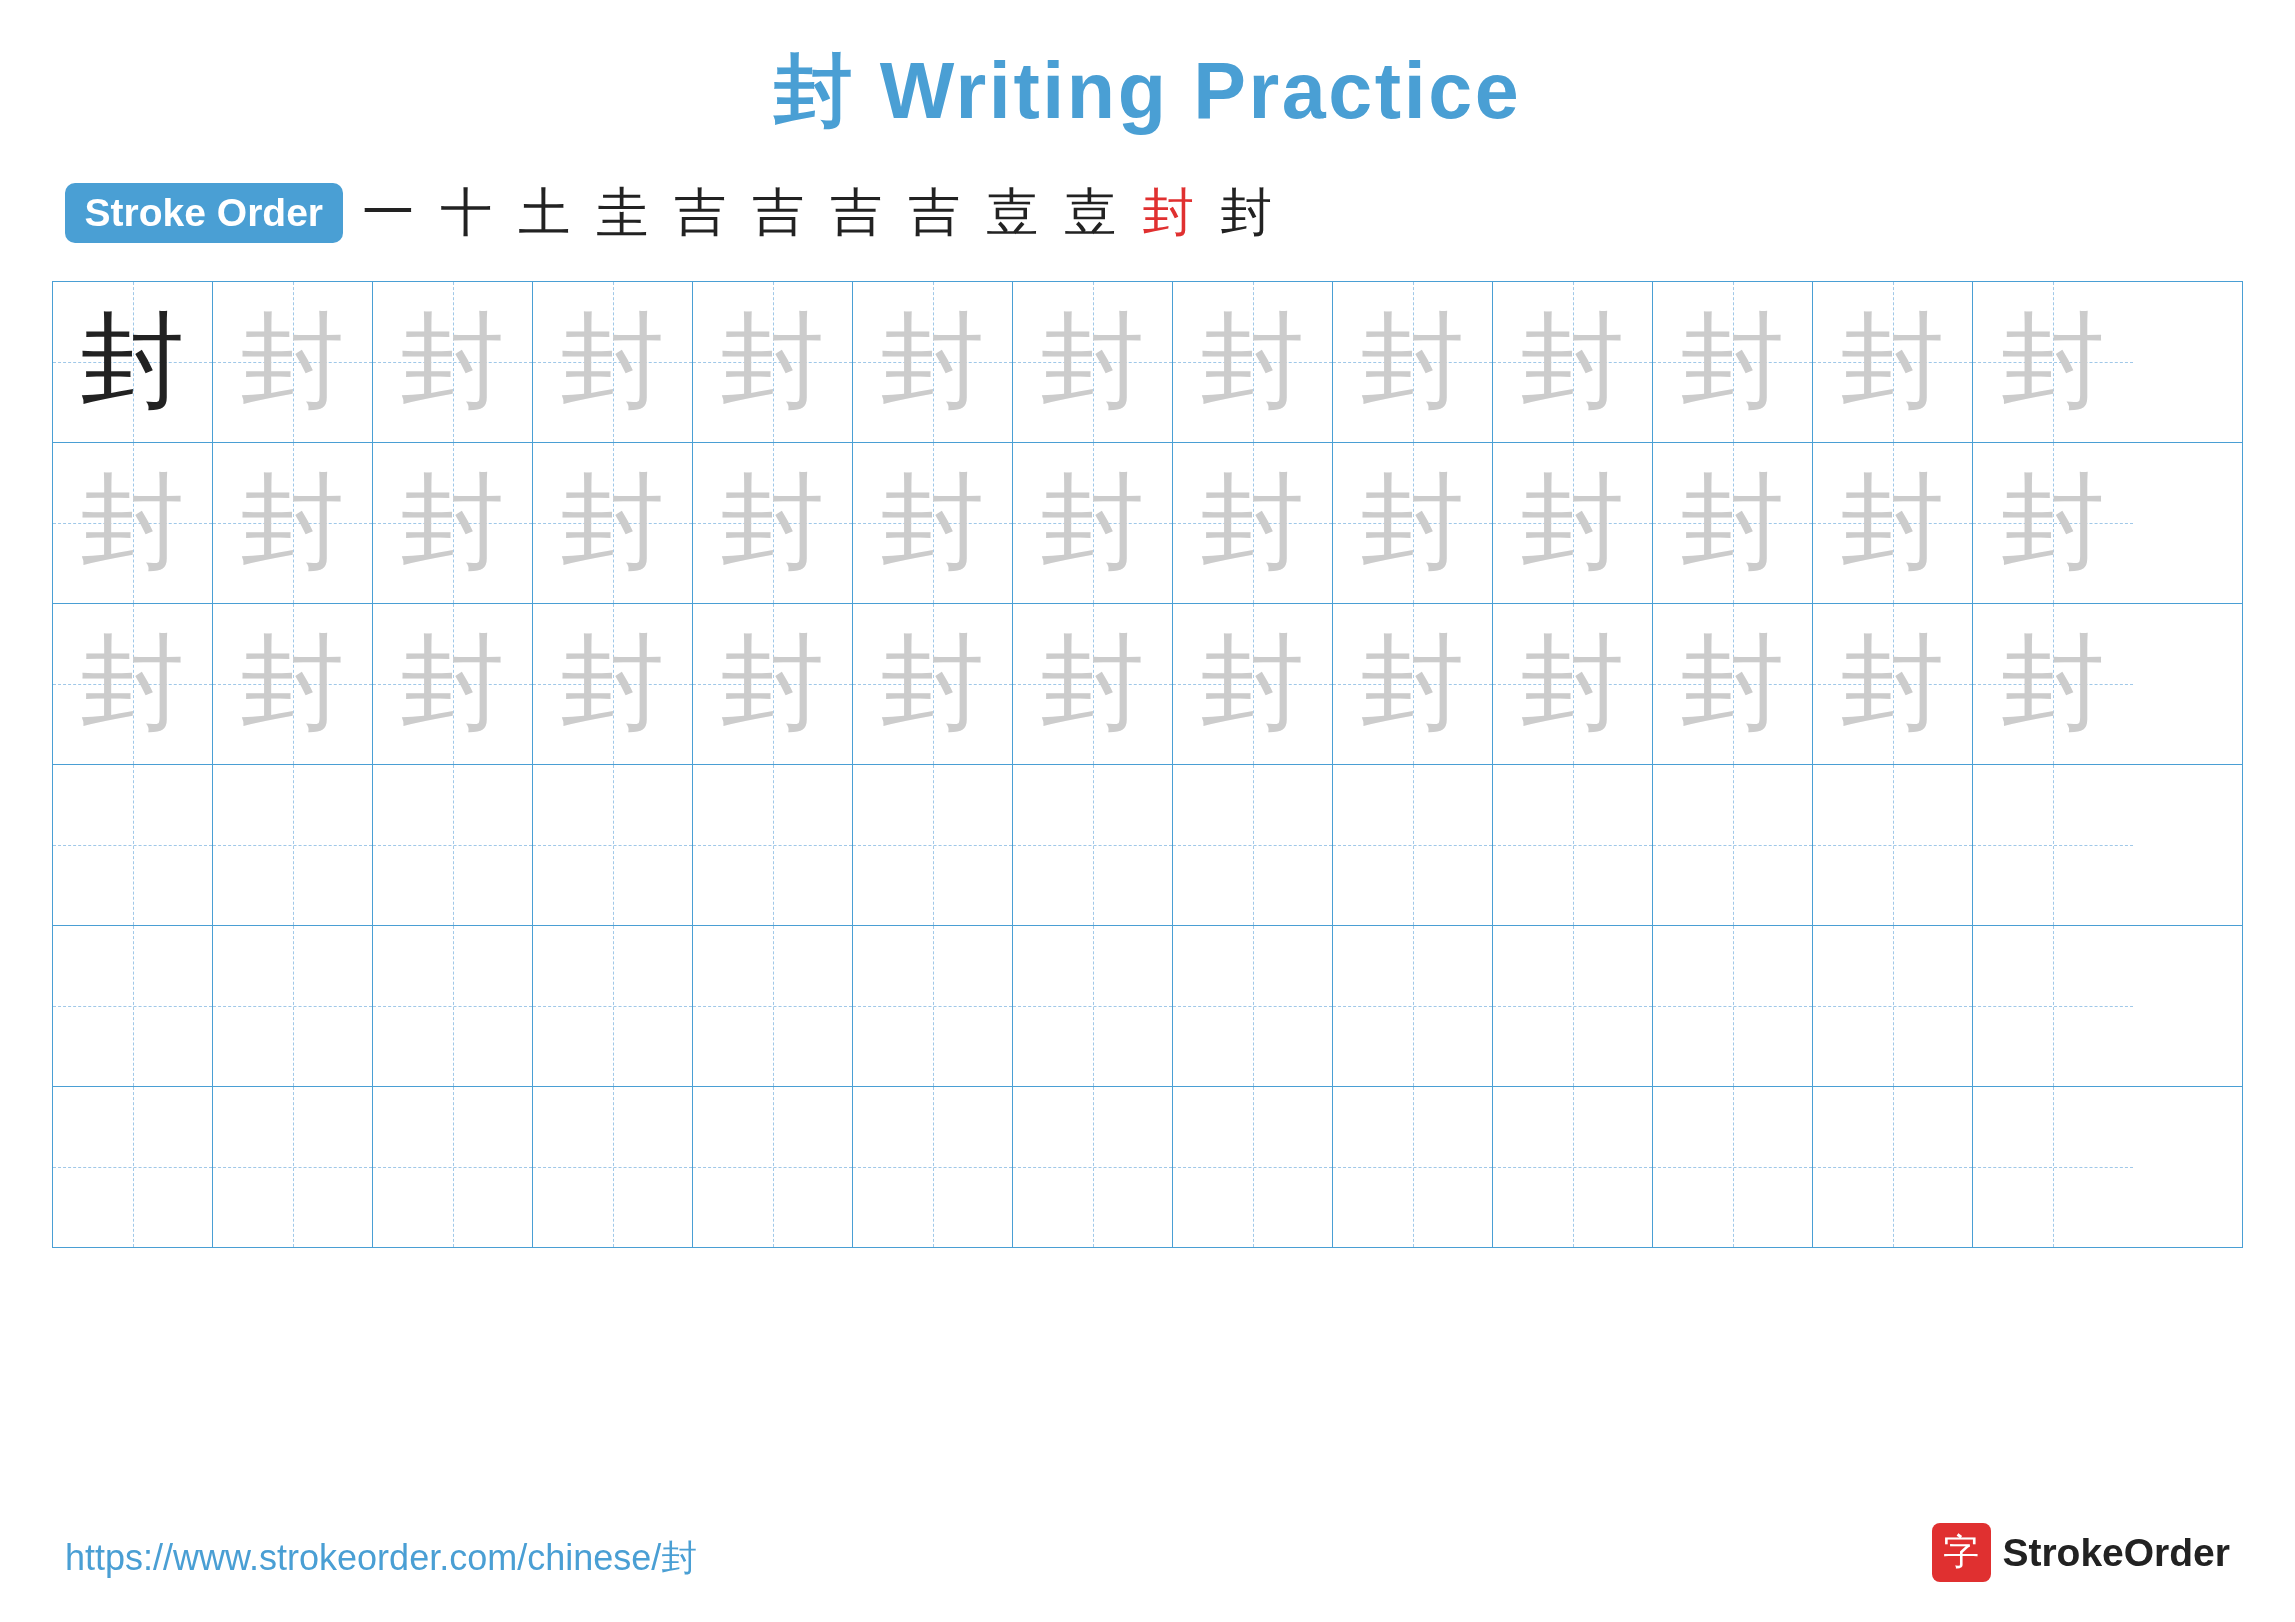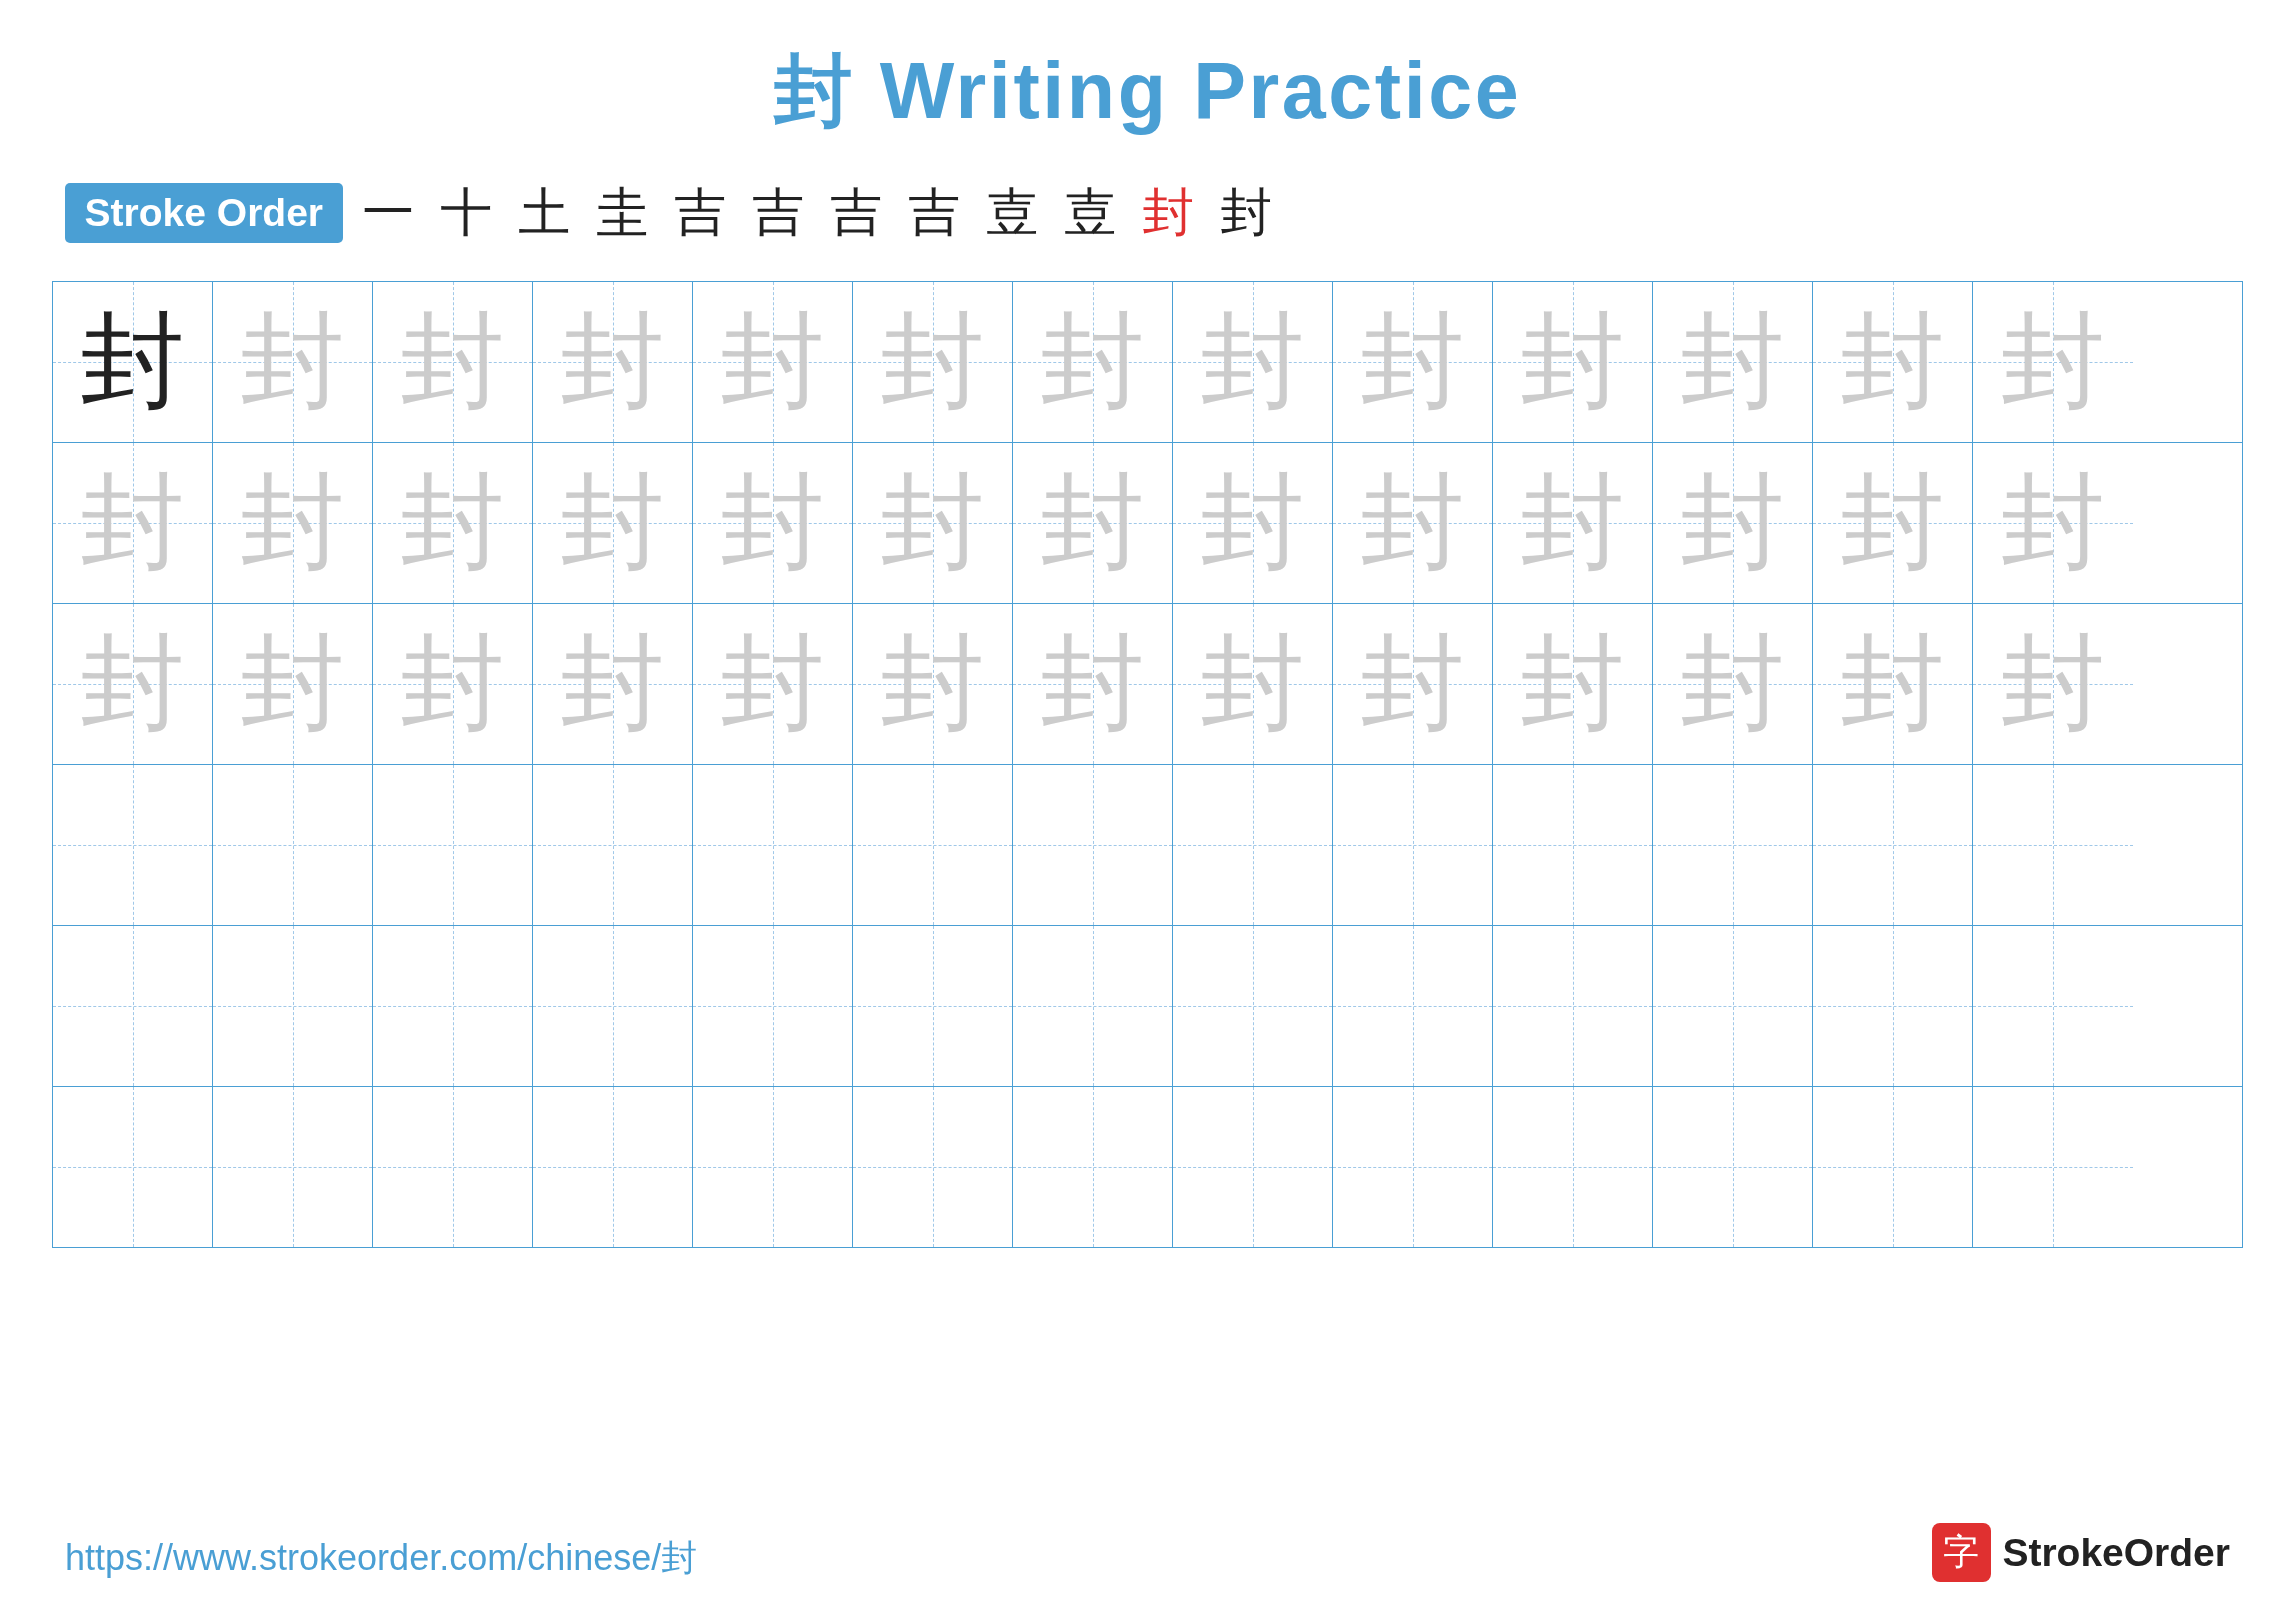--- a/index.html
+++ b/index.html
@@ -29,21 +29,21 @@
       gap: 19.6px;
     }
 
     .stroke-order-badge {
       background: #4a9fd4;
       color: white;
       font-size: 39px;
       font-family: sans-serif;
       font-weight: bold;
       padding: 7.9px 19.6px;
-      border-radius: 5px;
+      border-radius: 10px;
       white-space: nowrap;
     }
 
     .stroke-step {
       font-size: 52px;
       color: #222;
       font-family: serif;
     }
 
     .stroke-step.red {

